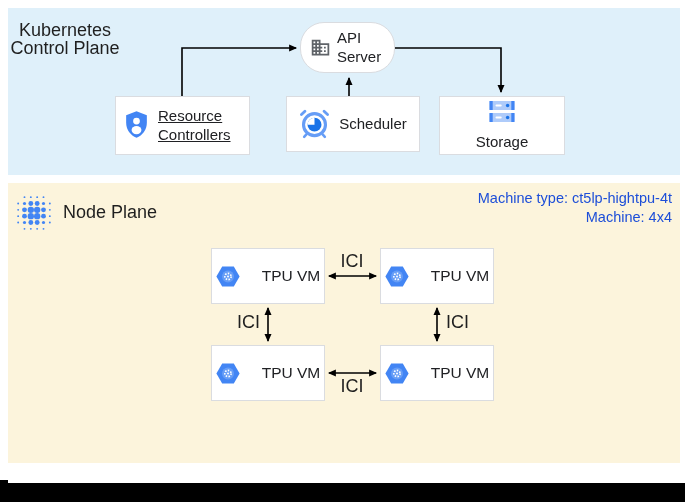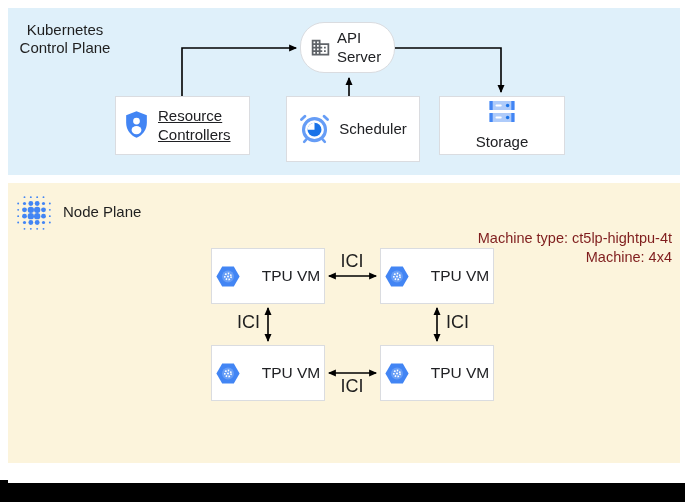--- a/index.html
+++ b/index.html
@@ -10,38 +10,38 @@
   .panel{position:absolute;z-index:0;}
   .panel-control{left:8px;top:8px;width:672px;height:167px;background:#DFF0FA;}
   .panel-nodepool{left:8px;top:183px;width:672px;height:280px;background:#FCF4DC;}
   .arrow-layer{position:absolute;left:0;top:0;width:685px;height:502px;z-index:1;pointer-events:none;}
   .node-box{
     position:absolute;z-index:2;background:#ffffff;border:1px solid #DADCE0;
     display:flex;align-items:center;justify-content:center;gap:9px;
     box-sizing:border-box;font-size:15px;line-height:1.25;color:#202124;
   }
   .node-box .icon{flex:0 0 auto;display:flex;}
-  .section-title{position:absolute;z-index:2;font-size:15px;line-height:18px;color:#1F1F1F;}
+  .section-title{position:absolute;z-index:2;font-size:18px;line-height:18px;color:#1F1F1F;}
   .title-control{left:8px;top:21px;width:114px;text-align:center;}
   .title-nodepool{left:63px;top:203px;}
   .nodepool-icon{position:absolute;left:15px;top:194px;z-index:2;display:flex;}
   .machine-info{
     position:absolute;right:13px;top:189px;z-index:2;text-align:right;
-    font-size:14.5px;line-height:19px;color:#7f1d1d;margin-top:40px;
+    font-size:14.5px;line-height:19px;color:#1d4ed8;
   }
   .ici-label{position:absolute;z-index:2;font-size:18px;line-height:16px;color:#1F1F1F;}
   .ici-top{left:332px;top:253px;width:40px;text-align:center;}
   .ici-bottom{left:332px;top:378px;width:40px;text-align:center;}
   .ici-left{left:220px;top:314px;width:40px;text-align:right;}
   .ici-right{left:446px;top:314px;width:40px;text-align:left;}
   .label-wrap-api{width:48px;}
   .label-wrap-rc{width:84px;text-decoration:underline;}
   .box-api{left:300px;top:22px;width:95px;height:51px;gap:6px;border-radius:24px;}
   .box-rc{left:115px;top:96px;width:135px;height:59px;gap:8px;}
-  .box-sched{left:286px;top:96px;width:134px;height:66px;}
+  .box-sched{left:286px;top:96px;width:134px;height:56px;}
   .box-storage{left:439px;top:96px;width:126px;height:59px;flex-direction:column;}
   .box-tpu{width:114px;height:56px;font-size:15.5px;gap:22px;}
   .box-tpu1{left:211px;top:248px;}
   .box-tpu2{left:380px;top:248px;}
   .box-tpu3{left:211px;top:345px;}
   .box-tpu4{left:380px;top:345px;}
   .black-bar{position:absolute;left:0;top:483px;width:685px;height:19px;background:#000;z-index:3;}
   .black-nub{position:absolute;left:0;top:480px;width:8px;height:4px;background:#000;z-index:3;}
 </style>
 </head>

